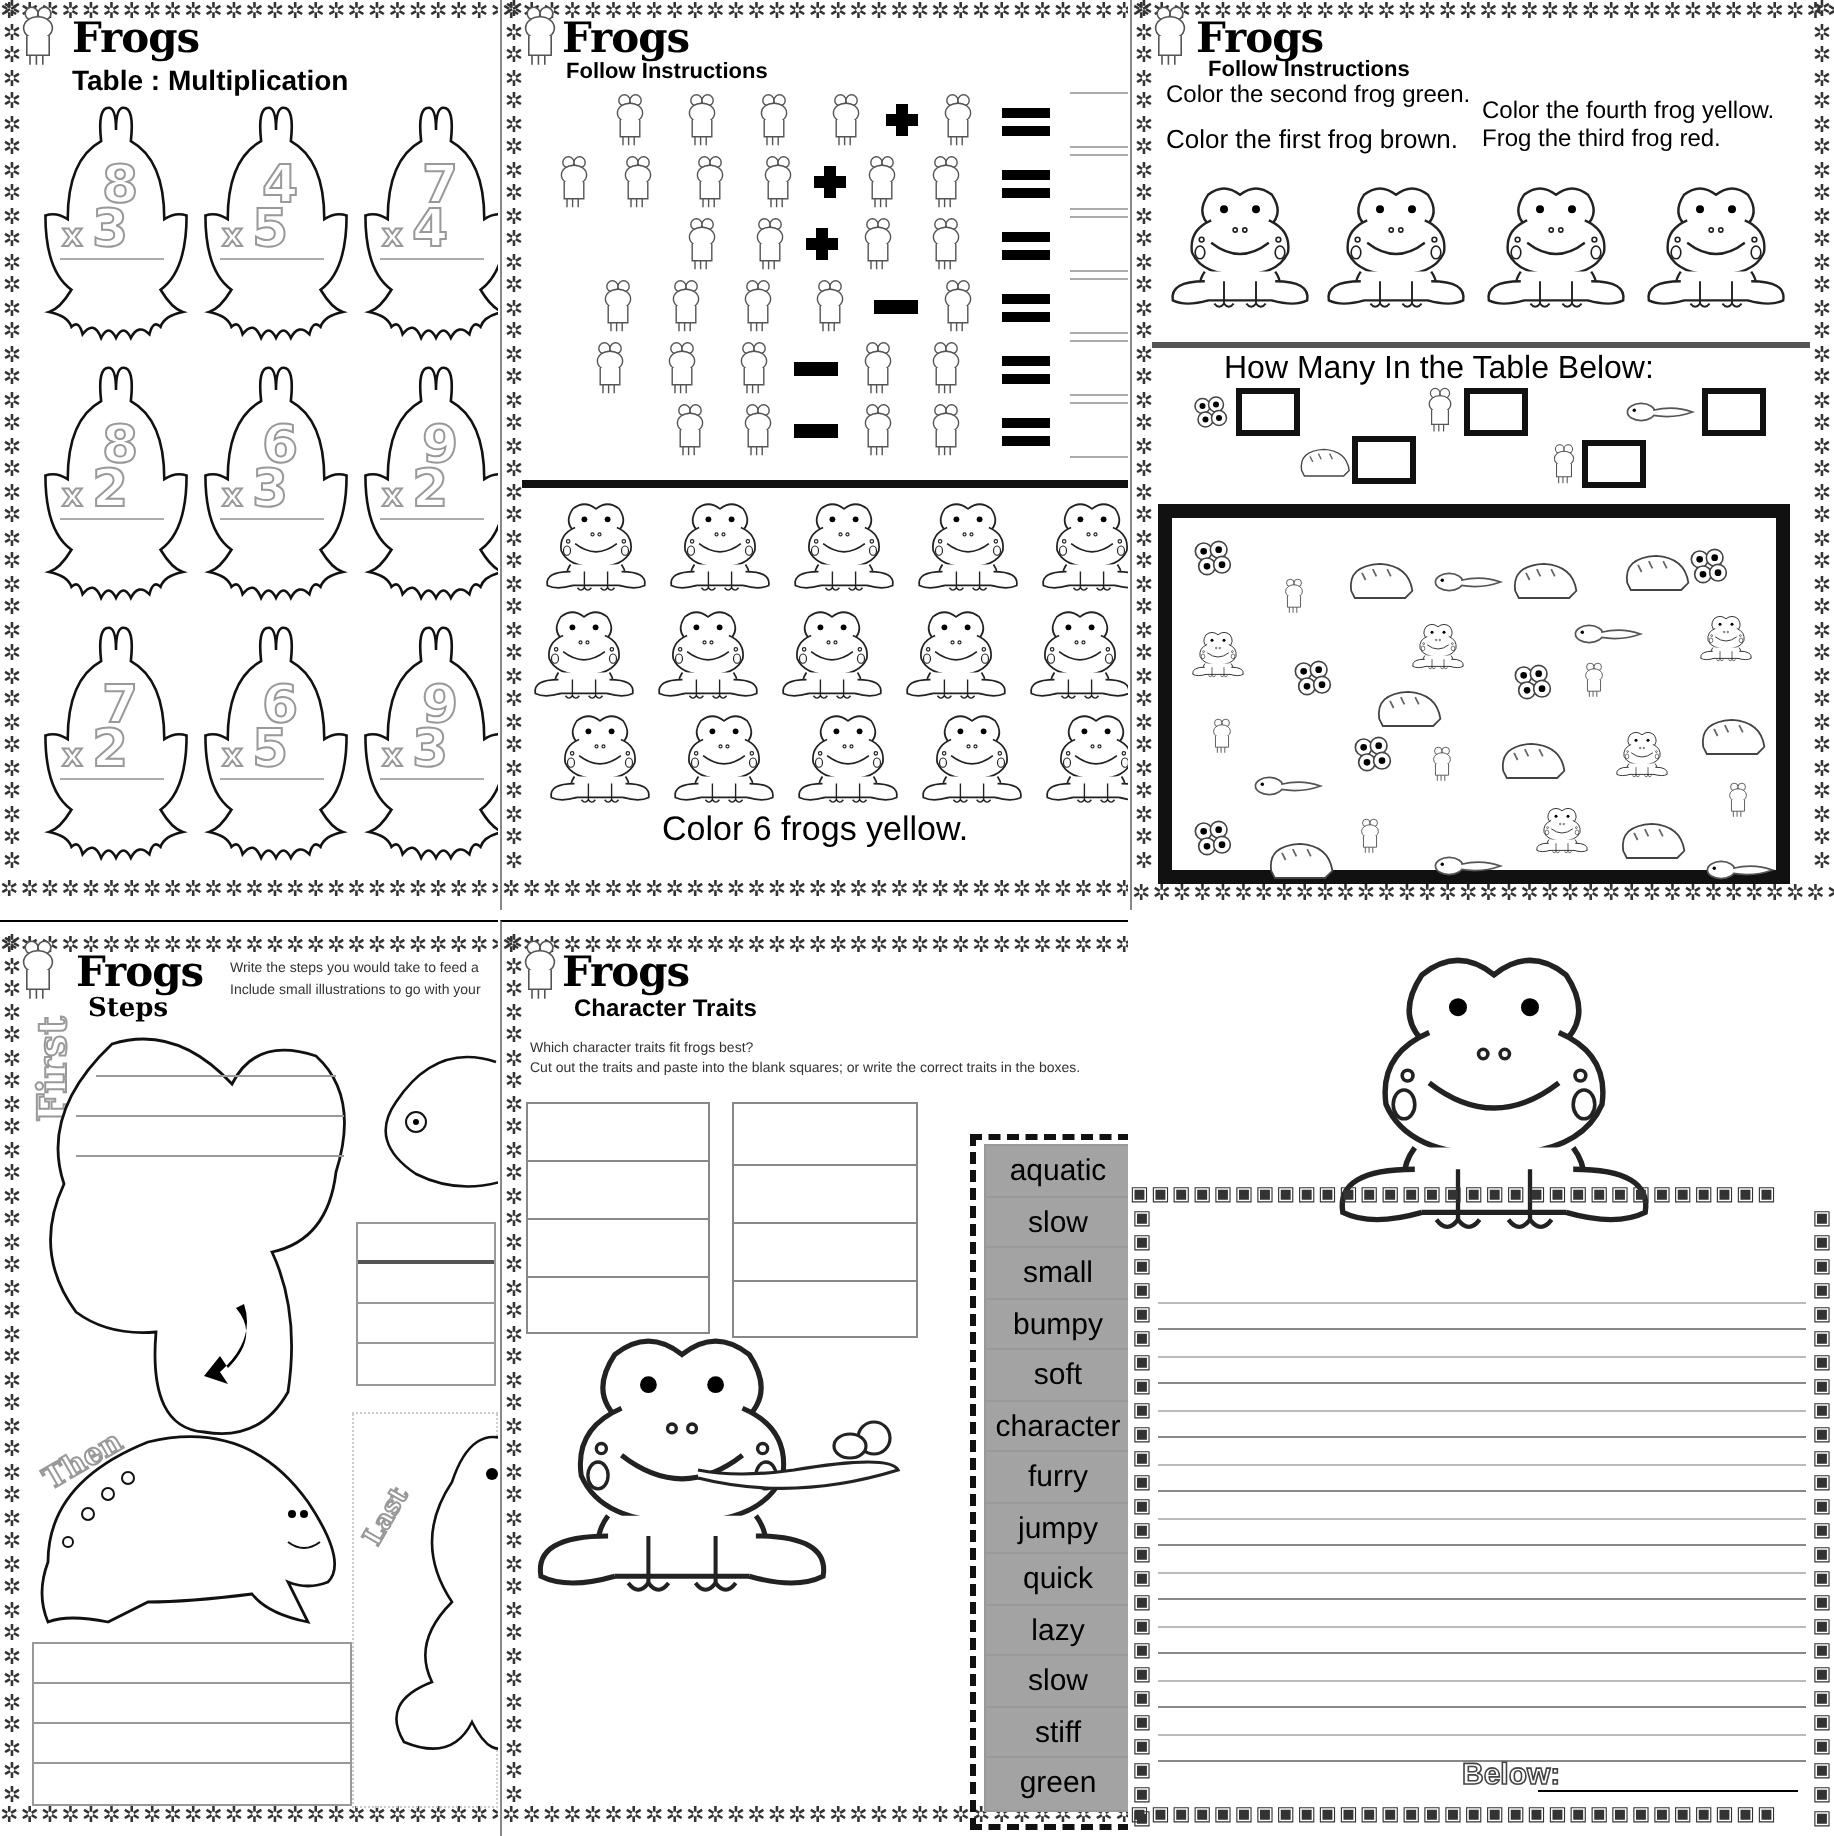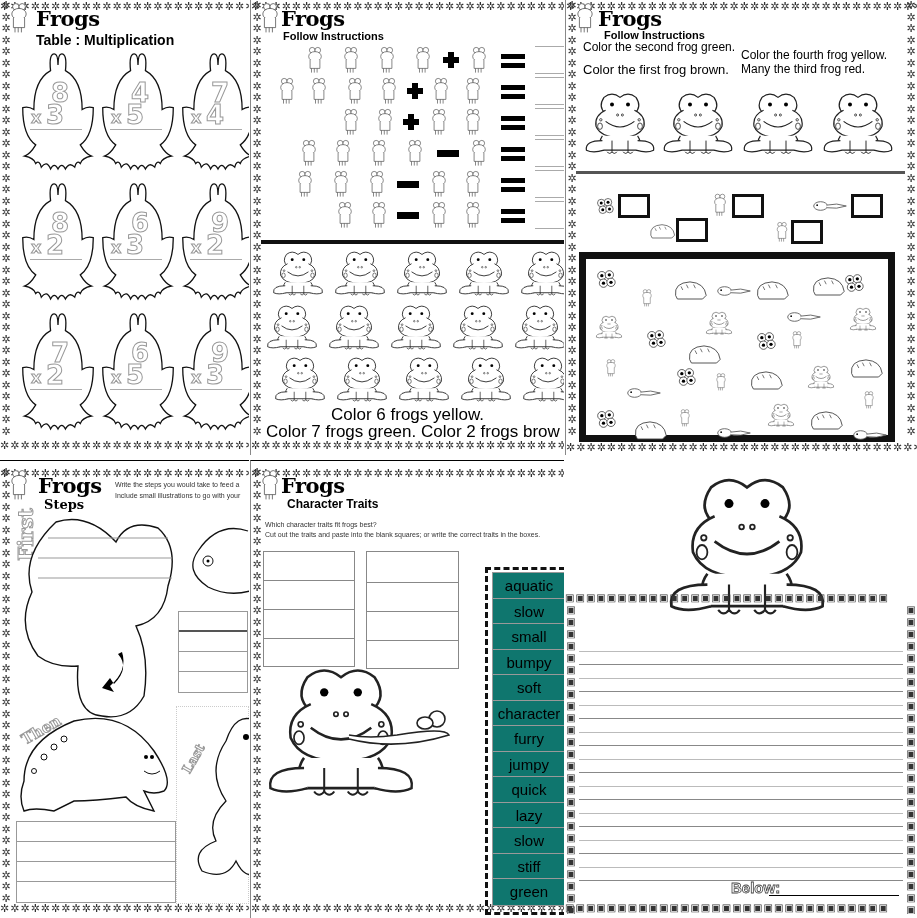--- a/index.html
+++ b/index.html
@@ -368,54 +368,54 @@
       </svg>
     <svg style="position:absolute;left:194px;top:106px;width:58px;height:54px">
         <use href="#big-frog"></use>
       </svg>
     <svg style="position:absolute;left:256px;top:106px;width:58px;height:54px">
         <use href="#big-frog"></use>
       </svg>
   </div>
 
   <div style="position:absolute;left:80px;top:405px;font-size:17px;white-space:nowrap">Color 6 frogs yellow.</div>
-  <div style="position:absolute;left:15px;top:422px;font-size:17px;white-space:nowrap">Color 7 frogs green. Color 2 frogs brow</div>
 </div>
 
 <div class="panel" style="left:565px;top:0;width:352px;height:455px;border-left:1px solid #888;">
   <div class="star-top">✲✲✲✲✲✲✲✲✲✲✲✲✲✲✲✲✲✲✲✲✲✲✲✲✲✲✲✲✲✲✲✲✲✲✲</div>
   <div class="star-left">✲✲✲✲✲✲✲✲✲✲✲✲✲✲✲✲✲✲✲✲✲✲✲✲✲✲✲✲✲✲✲✲✲✲✲✲✲✲</div>
   <div class="star-right">✲✲✲✲✲✲✲✲✲✲✲✲✲✲✲✲✲✲✲✲✲✲✲✲✲✲✲✲✲✲✲✲✲✲✲✲✲✲</div>
   <div class="star-bottom" style="bottom:2px">✲✲✲✲✲✲✲✲✲✲✲✲✲✲✲✲✲✲✲✲✲✲✲✲✲✲✲✲✲✲✲✲✲✲✲</div>
   <svg class="logo-frog">
       <use href="#mini-frog"></use>
     </svg>
   <div class="ws-title" style="left:32px">Frogs</div>
   <div class="ws-sub small" style="left:38px;top:29px">Follow Instructions</div>
 
   <div style="position:absolute;left:17px;top:40px;font-size:12px;white-space:nowrap">Color the second frog green.</div>
   <div style="position:absolute;left:17px;top:62px;font-size:13px;white-space:nowrap">Color the first frog brown.</div>
   <div style="position:absolute;left:175px;top:48px;font-size:12px;white-space:nowrap">Color the fourth frog yellow.</div>
-  <div style="position:absolute;left:175px;top:62px;font-size:12px;white-space:nowrap">Many the third frog red.</div>
+  <div style="position:absolute;left:175px;top:62px;font-size:12px;white-space:nowrap">Frog the third frog red.</div>
 
   <svg style="position:absolute;left:14px;top:80px;width:80px;height:86px">
       <use href="#big-frog"></use>
     </svg>
   <svg style="position:absolute;left:92px;top:80px;width:80px;height:86px">
       <use href="#big-frog"></use>
     </svg>
   <svg style="position:absolute;left:172px;top:80px;width:80px;height:86px">
       <use href="#big-frog"></use>
     </svg>
   <svg style="position:absolute;left:252px;top:80px;width:80px;height:86px">
       <use href="#big-frog"></use>
     </svg>
 
   <div style="position:absolute;left:10px;right:12px;top:171px;height:3px;background:#555"></div>
 
+  <div style="position:absolute;left:46px;top:176px;font-size:16px;white-space:nowrap">How Many In the Table Below:</div>
 
   <svg style="position:absolute;left:30px;top:197px;width:18px;height:18px">
       <use href="#eggs"></use>
     </svg>
   <div class="eq-box" style="left:52px;top:194px;width:32px;height:24px"></div>
   <svg style="position:absolute;left:145px;top:192px;width:18px;height:26px">
       <use href="#mini-frog"></use>
     </svg>
   <div class="eq-box" style="left:166px;top:194px;width:32px;height:24px"></div>
   <svg style="position:absolute;left:246px;top:200px;width:36px;height:12px">
@@ -607,21 +607,21 @@
   </div>
 
   <svg style="position:absolute;left:6px;top:170px;width:200px;height:200px" viewBox="0 0 100 100">
     <use href="#big-frog" x="0" y="0" width="84" height="100"></use>
     <path d="M46 54 Q70 60 96 52 Q94 48 70 52 Q56 54 46 52" fill="#fff" stroke="#222" stroke-width="0.8"></path>
     <circle cx="90" cy="44" r="4" fill="#fff" stroke="#222" stroke-width="0.8"></circle>
     <ellipse cx="84" cy="46" rx="4" ry="3" fill="#fff" stroke="#222" stroke-width="0.8"></ellipse>
   </svg>
 
   <div style="position:absolute;left:234px;top:106px;width:80px;height:348px;border-left:3px dashed #111;border-top:3px dashed #111;border-bottom:3px dashed #111;padding:2px 0 0 4px;">
-    <div style="border:1px solid #999;border-right:none;background:#0f766e">
+    <div style="border:1px solid #999;border-right:none;background:#a3a3a3">
       <div class="trait">aquatic</div>
       <div class="trait">slow</div>
       <div class="trait">small</div>
       <div class="trait">bumpy</div>
       <div class="trait">soft</div>
       <div class="trait">character</div>
       <div class="trait">furry</div>
       <div class="trait">jumpy</div>
       <div class="trait">quick</div>
       <div class="trait">lazy</div>

